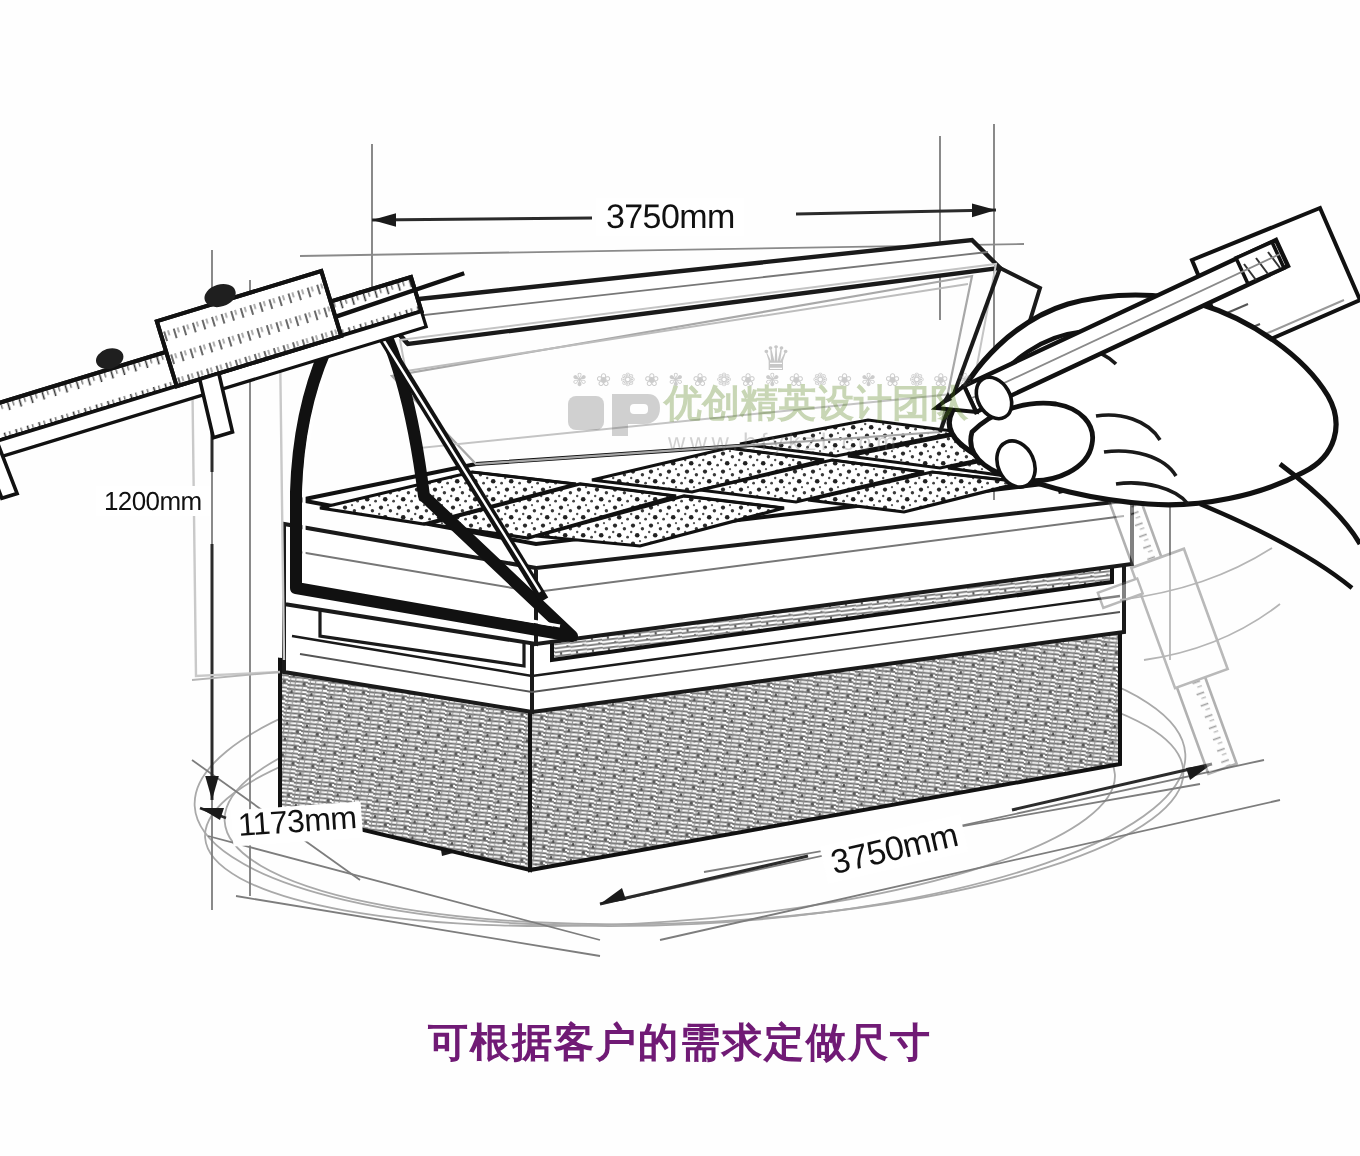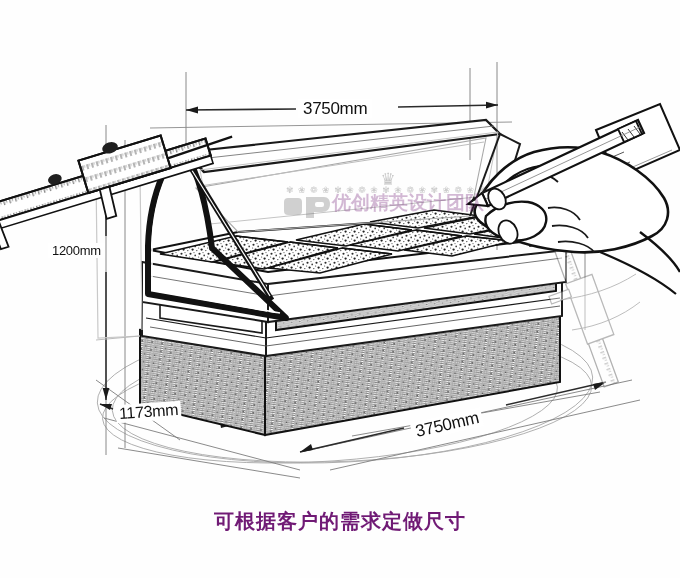--- a/index.html
+++ b/index.html
@@ -41,21 +41,21 @@
   .wm-orn{
     position:absolute;left:4px;top:17px;width:204px;height:10px;
     font-size:9px;color:#5b5b5b;letter-spacing:1px;text-align:center;
     overflow:hidden;white-space:nowrap;
   }
   .wm-logo{
     position:absolute;left:2px;top:26px;width:46px;height:24px;
   }
   .wm-name{
     position:absolute;left:50px;top:25px;
-    font-size:19px;font-weight:700;color:#701a75;
+    font-size:19px;font-weight:700;color:#4d7c0f;
     letter-spacing:0px;white-space:nowrap;line-height:1.1;
   }
   .wm-url{
     position:absolute;left:52px;top:46px;
     font-size:12px;color:#6c6c6c;letter-spacing:2.2px;white-space:nowrap;
   }
 
   
   .caption{
     position:absolute;left:0;top:508px;width:680px;text-align:center;
@@ -377,17 +377,18 @@
 
   <div class="watermark">
     <div class="wm-crown">♛</div>
     <div class="wm-orn">✾ ❀ ❁ ❀ ✾ ❀ ❁ ❀ ✾ ❀ ❁ ❀ ✾ ❀ ❁ ❀ ✾ ❀ ❁ ❀ ✾ ❀ ❁ ❀ ✾</div>
     <svg class="wm-logo" viewBox="0 0 46 24">
       <rect x="0" y="4" width="18" height="17" rx="4" fill="#6a6a6a"></rect>
       <path d="M22 3 L40 3 C44 3 46 6 46 10 C46 15 43 18 38 18 L30 18 L30 24 L22 24 Z" fill="#6a6a6a"></path>
       <rect x="31" y="8" width="9" height="5" rx="2" fill="#ffffff"></rect>
     </svg>
     <div class="wm-name">优创精英设计团队</div>
+    <div class="wm-url">www.hfykzl.com</div>
   </div>
 
   <div class="caption" id="caption" style="color: #701a75;">可根据客户的需求定做尺寸</div>
 
 </div>
 
 </body></html>

